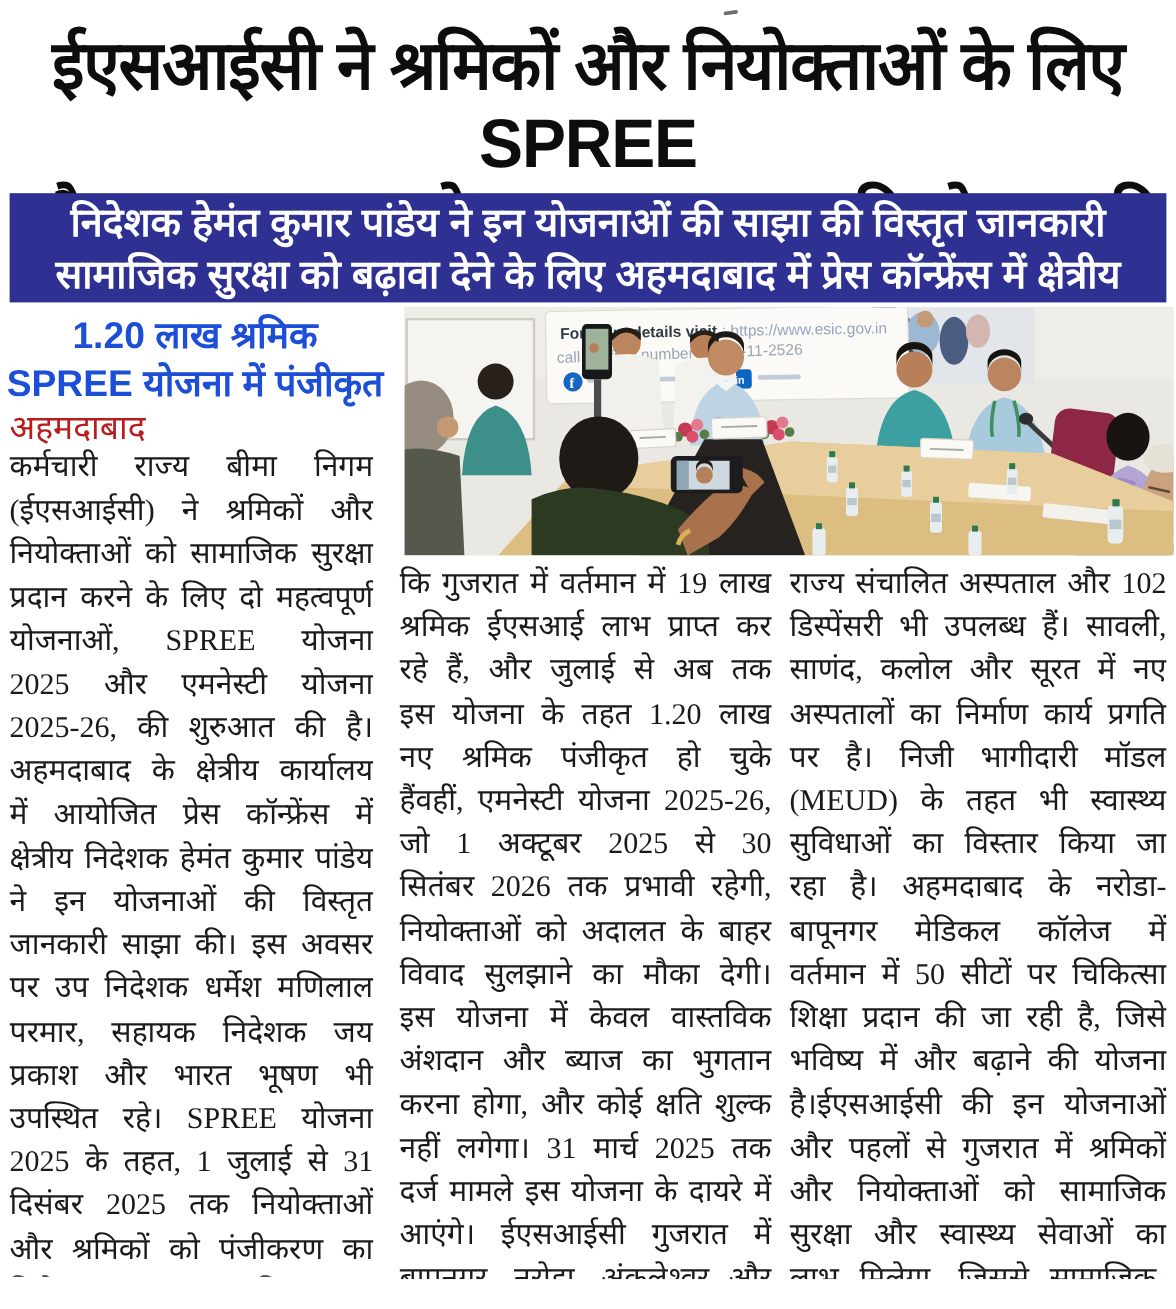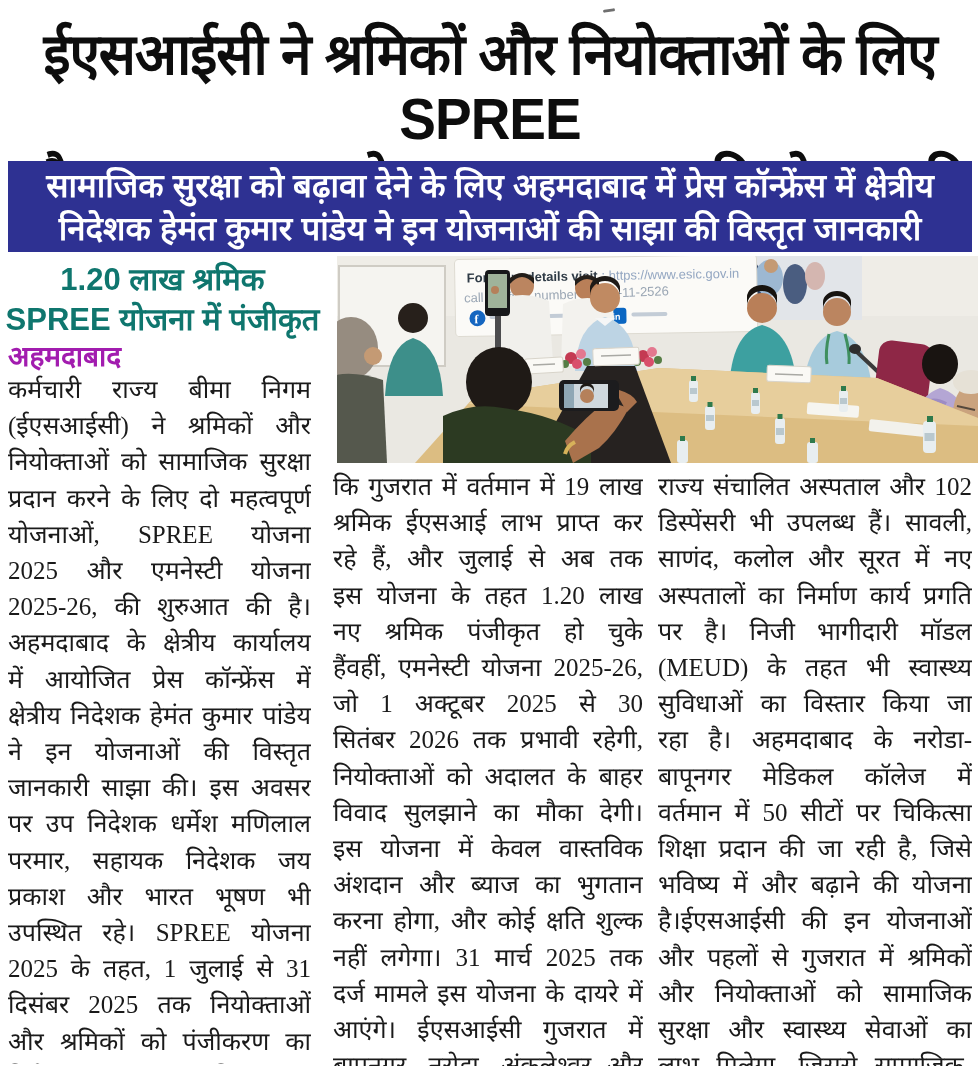--- a/index.html
+++ b/index.html
@@ -21,27 +21,27 @@
   .subhead{
     position:absolute;left:8px;top:161px;width:964px;height:91px;background:#2e3192;
     display:flex;flex-direction:column;justify-content:center;align-items:center;
     font-family:"Liberation Sans", sans-serif;font-weight:bold;color:#ffffff;
     font-size:33px;line-height:43px;text-align:center;letter-spacing:0px;
   }
 
   
   .kicker{
     position:absolute;left:0px;top:260px;width:325px;text-align:center;
-    font-family:"Liberation Sans", sans-serif;font-weight:900;color:#0f766e;
+    font-family:"Liberation Sans", sans-serif;font-weight:900;color:#1d4ed8;
     font-size:31px;line-height:40px;
   }
 
   .dateline{
     position:absolute;left:8px;top:336px;
-    font-family:"Liberation Sans", sans-serif;font-weight:bold;color:#a21caf;
+    font-family:"Liberation Sans", sans-serif;font-weight:normal;color:#b91c1c;
     font-size:28px;
   }
 
   .bodycol{
     position:absolute;font-family:"Liberation Serif", serif;color:#1a1a1a;
     font-size:25px;line-height:36.2px;text-align:justify;overflow:hidden;
     word-spacing:3px;
   }
   #col1{left:8px;top:372px;width:303px;height:692px;}
   #col2{left:333px;top:469px;width:310px;height:600px;}
@@ -62,22 +62,22 @@
 <div id="page">
 
   <div class="top-mark"></div>
 
   <div class="headline">
     <div>ईएसआईसी ने श्रमिकों और नियोक्ताओं के लिए SPREE</div>
     <div>और Amnesty योजना 2025-26 की घोषणा की</div>
   </div>
 
   <div class="subhead">
+    <div>निदेशक हेमंत कुमार पांडेय ने इन योजनाओं की साझा की विस्तृत जानकारी</div>
     <div>सामाजिक सुरक्षा को बढ़ावा देने के लिए अहमदाबाद में प्रेस कॉन्फ्रेंस में क्षेत्रीय</div>
-    <div>निदेशक हेमंत कुमार पांडेय ने इन योजनाओं की साझा की विस्तृत जानकारी</div>
   </div>
 
   <div class="kicker">
     <div>1.20 लाख श्रमिक</div>
     <div>SPREE योजना में पंजीकृत</div>
   </div>
 
   <div class="dateline">अहमदाबाद</div>
 
   <div id="col1" class="bodycol">कर्मचारी राज्य बीमा निगम (ईएसआईसी) ने श्रमिकों और नियोक्ताओं को सामाजिक सुरक्षा प्रदान करने के लिए दो महत्वपूर्ण योजनाओं, SPREE योजना 2025 और एमनेस्टी योजना 2025-26, की शुरुआत की है। अहमदाबाद के क्षेत्रीय कार्यालय में आयोजित प्रेस कॉन्फ्रेंस में क्षेत्रीय निदेशक हेमंत कुमार पांडेय ने इन योजनाओं की विस्तृत जानकारी साझा की। इस अवसर पर उप निदेशक धर्मेश मणिलाल परमार, सहायक निदेशक जय प्रकाश और भारत भूषण भी उपस्थित रहे। SPREE योजना 2025 के तहत, 1 जुलाई से 31 दिसंबर 2025 तक नियोक्ताओं और श्रमिकों को पंजीकरण का विशेष अवसर प्रदान किया गया है। इस दौरान पूर्व बकाए या निरीक्षण की कोई बाध्यता नहीं होगी। क्षेत्रीय निदेशक ने बताया</div>

